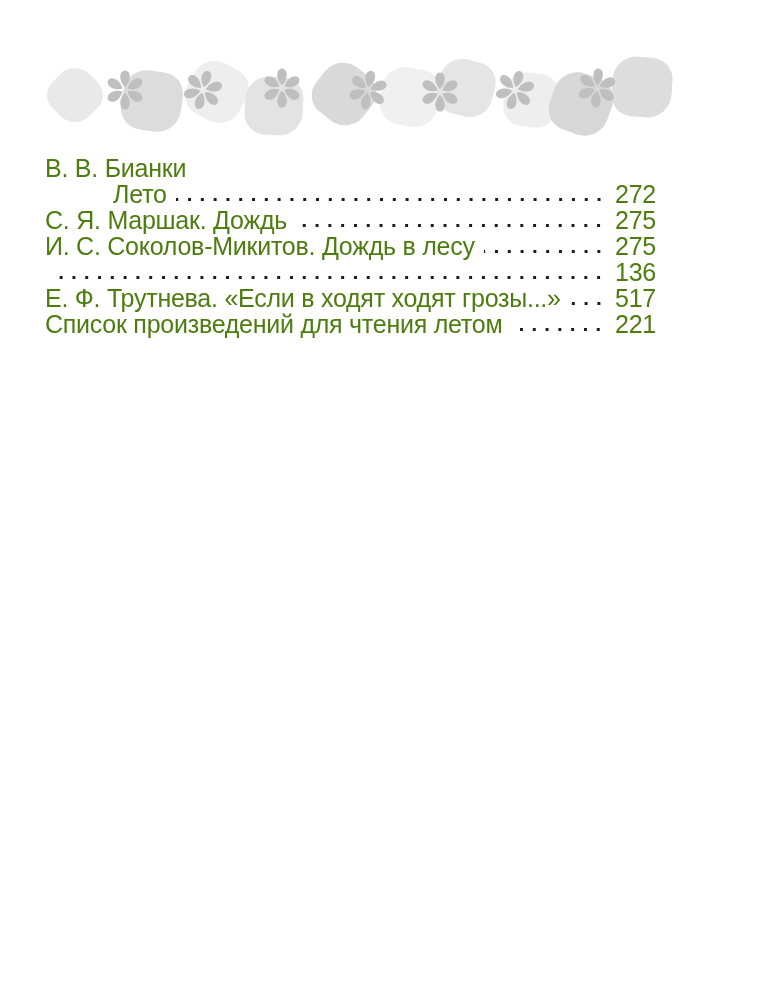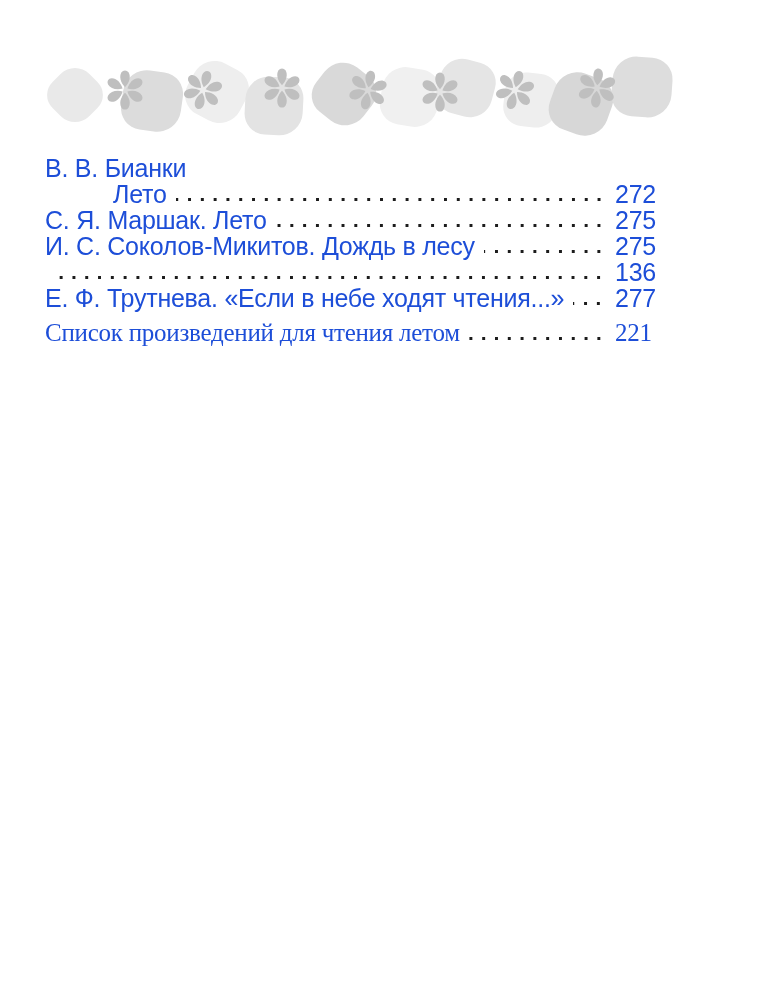--- a/index.html
+++ b/index.html
@@ -27,32 +27,30 @@
   }
   .orn-flower {
     position: absolute;
   }
   
   .toc {
     position: absolute;
     left: 45px;
     right: 105px;
     top: 155px;
-    color: #1d4ed8;
+    color: #4d7c0f;
     font-size: 25px;
     line-height: 26px;
     letter-spacing: -0.25px;
   }
   .toc-row {
     display: flex;
     align-items: baseline;
   }
   .toc-row.gap-before {
-    margin-top: 9px;
-    font-family: Liberation Serif, serif;
   }
   .toc-title {
     white-space: pre;
     flex-shrink: 0;
   }
   .dot-leader {
     flex: 1 1 auto;
     align-self: stretch;
     min-width: 14px;
     padding: 0 10px 0 9px;
@@ -158,37 +156,37 @@
   <div class="toc">
       <div class="toc-row">
         <span class="toc-title">В. В. Бианки</span>
       </div>
       <div class="toc-row" style="padding-left: 68px;">
         <span class="toc-title">Лето</span>
         <span class="dot-leader"></span>
         <span class="toc-page">272</span>
       </div>
       <div class="toc-row">
-        <span class="toc-title">С. Я. Маршак. Лето</span>
+        <span class="toc-title">С. Я. Маршак. Дождь</span>
         <span class="dot-leader"></span>
         <span class="toc-page">275</span>
       </div>
       <div class="toc-row">
         <span class="toc-title">И. С. Соколов-Микитов. Дождь в лесу</span>
         <span class="dot-leader"></span>
         <span class="toc-page">275</span>
       </div>
       <div class="toc-row">
         <span class="dot-leader"></span>
         <span class="toc-page">136</span>
       </div>
       <div class="toc-row">
-        <span class="toc-title">Е. Ф. Трутнева. «Если в небе ходят чтения...»</span>
+        <span class="toc-title">Е. Ф. Трутнева. «Если в ходят ходят грозы...»</span>
         <span class="dot-leader"></span>
-        <span class="toc-page">277</span>
+        <span class="toc-page">517</span>
       </div>
       <div class="toc-row gap-before">
         <span class="toc-title">Список произведений для чтения летом</span>
         <span class="dot-leader"></span>
         <span class="toc-page">221</span>
       </div>
     </div>
 </div>
 
 </body></html>

